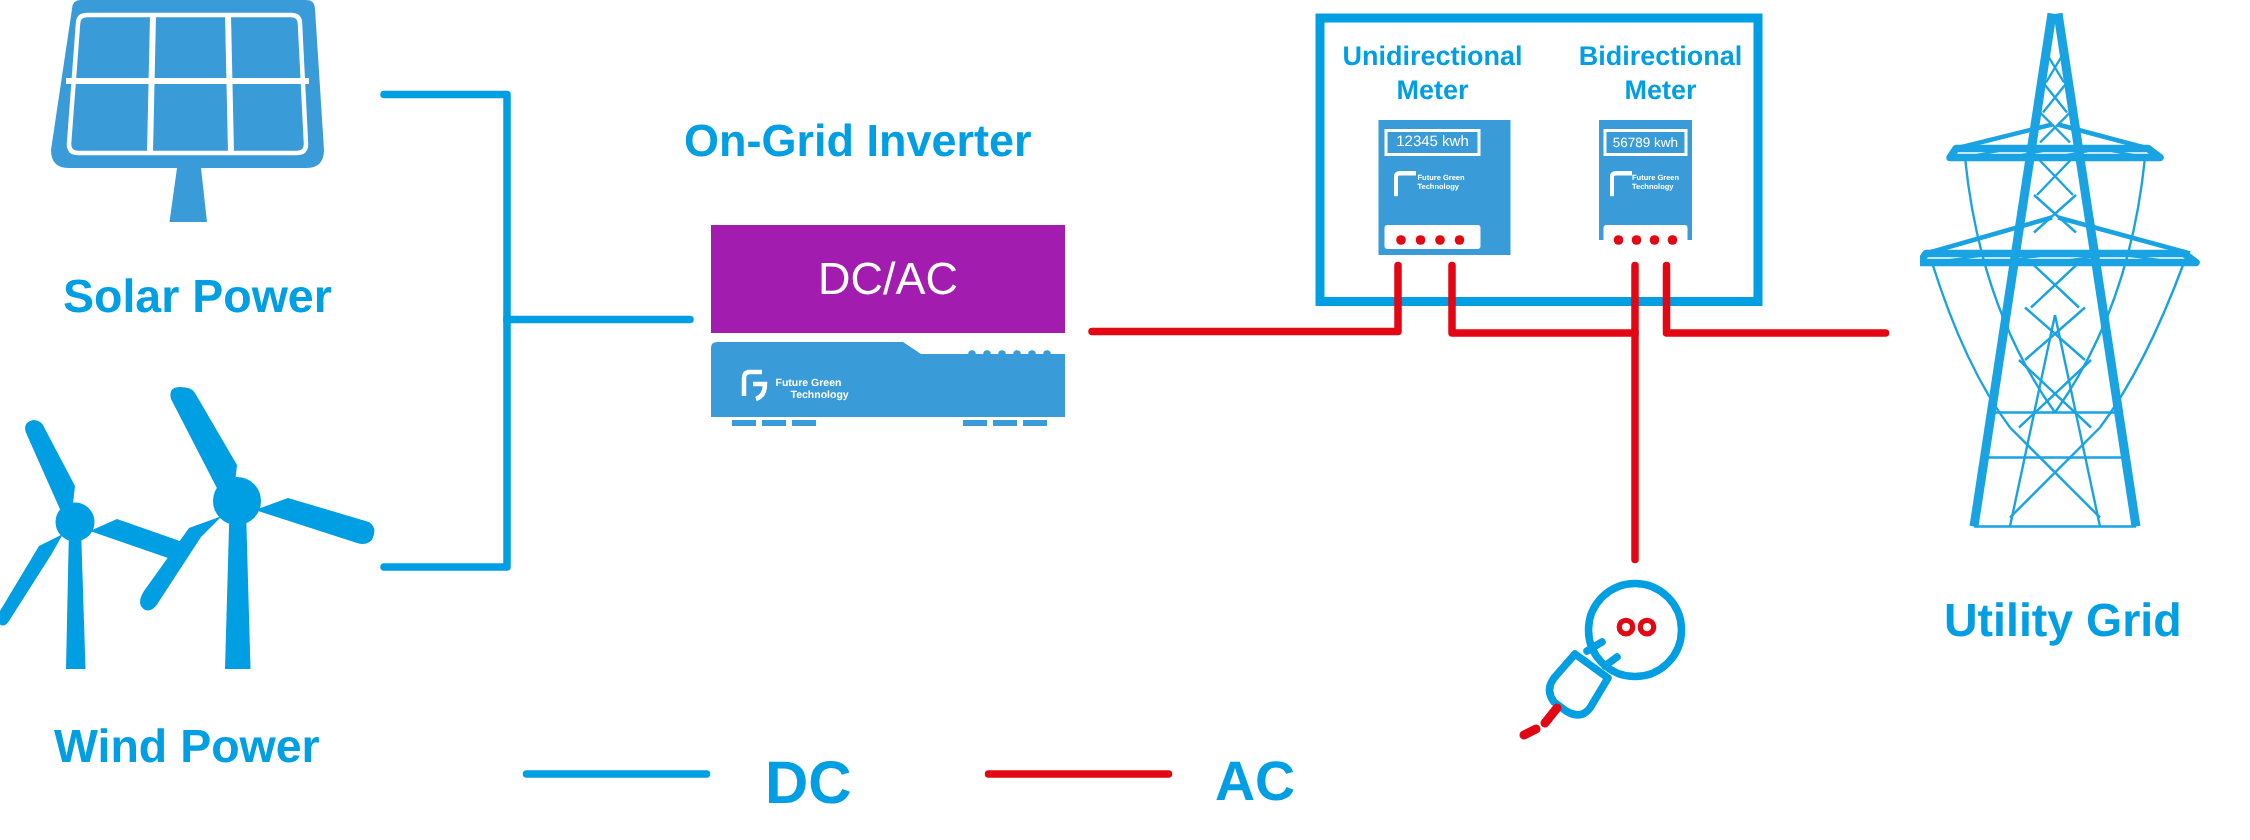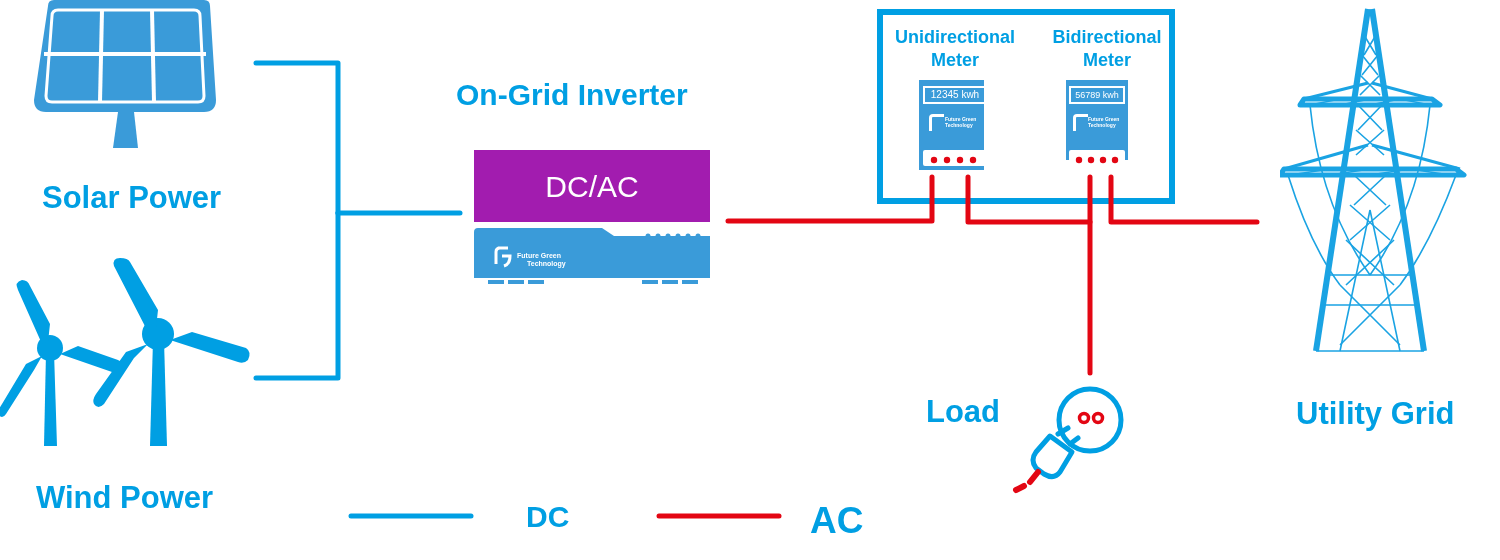--- a/index.html
+++ b/index.html
@@ -93,21 +93,21 @@
     <path d="M28,28 L36,28 Q36,36 30,38"></path>
   </g>
 </svg>
 <div class="abs brand" style="left:517px;top:252px">Future Green</div>
 <div class="abs brand" style="left:527px;top:260px">Technology</div>
 
 <div class="lbl mid" style="left:885px;top:26px;width:140px">
   <div>Unidirectional</div>
   <div>Meter</div>
 </div>
-<div class="abs" style="left:919px;top:80px;width:65px;height:90px;background:#3a9bd9">
+<div class="abs" style="left:919px;top:80px;width:88px;height:90px;background:#3a9bd9">
   <div class="abs reading" style="left:4px;top:6px;width:60px;height:14px;border:2px solid #fff;text-align:center;line-height:14px">12345 kwh</div>
   <div class="abs" style="left:10px;top:34px;width:12px;height:14px;border:3px solid #fff;border-right:none;border-bottom:none;border-radius:4px 0 0 0"></div>
   <div class="abs brand" style="left:26px;top:36px;font-size:5px;line-height:6px">
     <div>Future Green</div>
     <div>Technology</div>
   </div>
   <div class="abs" style="left:4px;top:70px;width:64px;height:16px;background:#fff;border-radius:2px">
     <svg width="64" height="16">
         <g fill="#e30613">
           <circle cx="11" cy="10" r="3.2"></circle>
@@ -136,21 +136,20 @@
           <circle cx="10" cy="10" r="3.2"></circle>
           <circle cx="22" cy="10" r="3.2"></circle>
           <circle cx="34" cy="10" r="3.2"></circle>
           <circle cx="46" cy="10" r="3.2"></circle>
         </g>
       </svg>
   </div>
 </div>
 
 <div class="lbl big" style="left:926px;top:390px;text-align:center;line-height:43px">
-  <div>Load</div>
 </div>
 <svg class="abs" style="left:1010px;top:380px" width="120" height="120" viewBox="0 0 120 120">
   <circle cx="80" cy="40" r="31" fill="none" stroke="#009fe3" stroke-width="5"></circle>
   <circle cx="74" cy="38" r="4.5" fill="none" stroke="#e30613" stroke-width="3.5"></circle>
   <circle cx="88" cy="38" r="4.5" fill="none" stroke="#e30613" stroke-width="3.5"></circle>
   <g fill="none" stroke="#009fe3" stroke-width="5" stroke-linecap="round" stroke-linejoin="round">
     <path d="M40,56 L62,72 L50,92 Q44,100 34,94 L26,88 Q20,80 26,72 Z"></path>
     <line x1="48" y1="54" x2="58" y2="48"></line>
     <line x1="60" y1="64" x2="68" y2="58"></line>
   </g>
@@ -186,18 +185,18 @@
       <path d="M36,346 L144,346"></path>
     </g>
   </g>
 </svg>
 <div class="lbl big" style="left:1296px;top:396px">Utility Grid</div>
 
 <div class="abs" style="left:348px;top:510px">
   <svg class="abs" style="left:0;top:0" width="130" height="12">
     <line x1="3" y1="6" x2="123" y2="6" stroke="#009fe3" stroke-width="5" stroke-linecap="round"></line>
   </svg>
-  <div class="lbl" style="left:178px;top:-10px;font-size:30px">DC</div>
+  <div class="lbl" style="left:162px;top:-10px;font-size:40px">DC</div>
   <svg class="abs" style="left:308px;top:0" width="130" height="12">
     <line x1="3" y1="6" x2="123" y2="6" stroke="#e30613" stroke-width="5" stroke-linecap="round"></line>
   </svg>
   <div class="lbl" style="left:462px;top:-10px;font-size:37px">AC</div>
 </div>
 
 </body></html>

